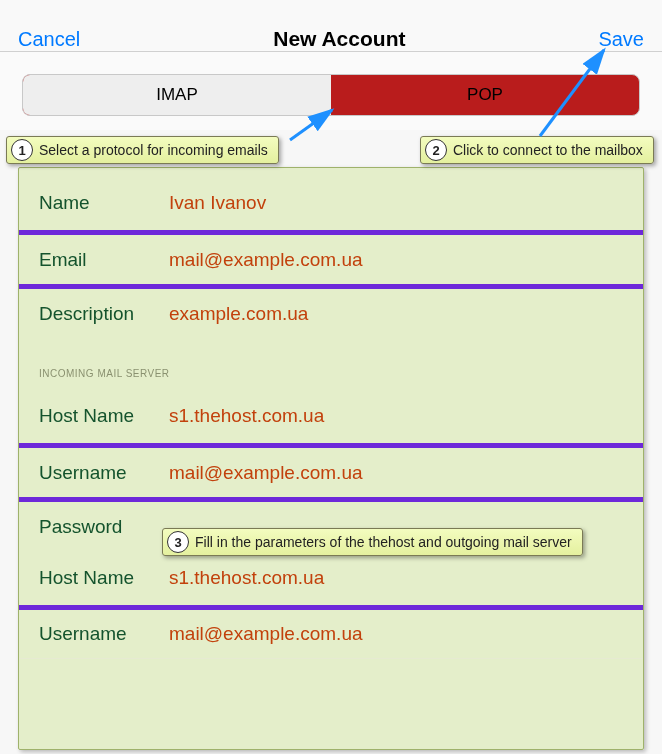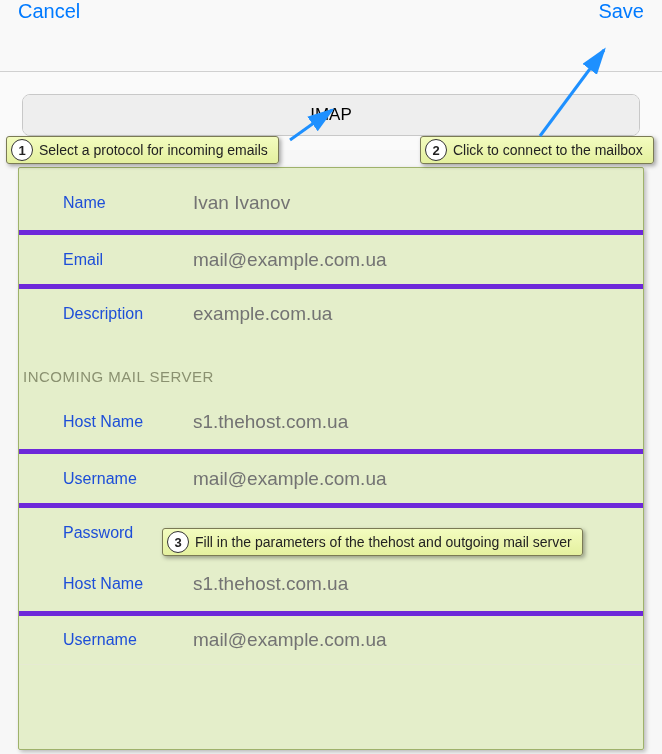--- a/index.html
+++ b/index.html
@@ -5,23 +5,23 @@
   * { box-sizing: border-box; margin: 0; padding: 0; }
   html, body { width: 662px; height: 754px; }
   body {
     font-family: -apple-system, "Helvetica Neue", Helvetica, Arial, sans-serif;
     background: #f7f7f7;
     color: #000;
     overflow: hidden;
   }
   .header {
     display: flex;
-    align-items: flex-start;
+    align-items: flex-end;
     justify-content: space-between;
-    height: 72px;
+    height: 52px;
     padding: 0 18px;
     background: #f9f9f9;
     border-bottom: 1px solid #d0d0d0;
   }
   .header .btn {
     color: #007aff;
     font-size: 20px;
     cursor: pointer;
   }
   .header .title {
@@ -65,44 +65,43 @@
     border: 1px solid #9fb26b;
     border-radius: 2px;
     box-shadow: 2px 2px 4px rgba(0,0,0,0.25);
   }
 
   .panel {
     position: relative;
   }
 
   .section-label {
-    font-size: 15px;
+    font-size: 10px;
     color: #8a9170;
     letter-spacing: 0.5px;
-    padding: 30px 20px 10px 4px;
+    padding: 30px 20px 10px 20px;
   }
 
   .row {
     display: flex;
     align-items: center;
     height: 54px;
     padding: 0 20px;
     border-top: 5px solid #6d28d9;
   }
   .rows .row:first-child { border-top: none; }
   .row .label {
     width: 130px;
-    font-size: 16px;
-    color: #1d4ed8;
-    margin-left: 24px;
+    font-size: 19px;
+    color: #14532d;
   }
   .row .value {
     flex: 1;
     font-size: 19px;
-    color: #737373;
+    color: #c2410c;
   }
 
   
   .callout {
     position: absolute;
     display: flex;
     align-items: center;
     height: 28px;
     background: linear-gradient(#f3fcbf, #e4f09f);
     border: 1px solid #7a7a55;
@@ -133,26 +132,28 @@
   .arrow {
     position: absolute;
     pointer-events: none;
   }
 </style>
 </head>
 <body>
 
 <div class="header">
   <span class="btn">Cancel</span>
+  <span class="title">New Account</span>
   <span class="btn">Save</span>
 </div>
 
 <div class="seg-wrap">
   <div class="seg">
     <div class="seg-item selected">IMAP</div>
+    <div class="seg-item">POP</div>
   </div>
 </div>
 
 <div class="overlay">
 
   <div class="panel">
 
     <div class="rows" style="padding-top:8px;">
       <div class="row">
         <span class="label">Name</span>

